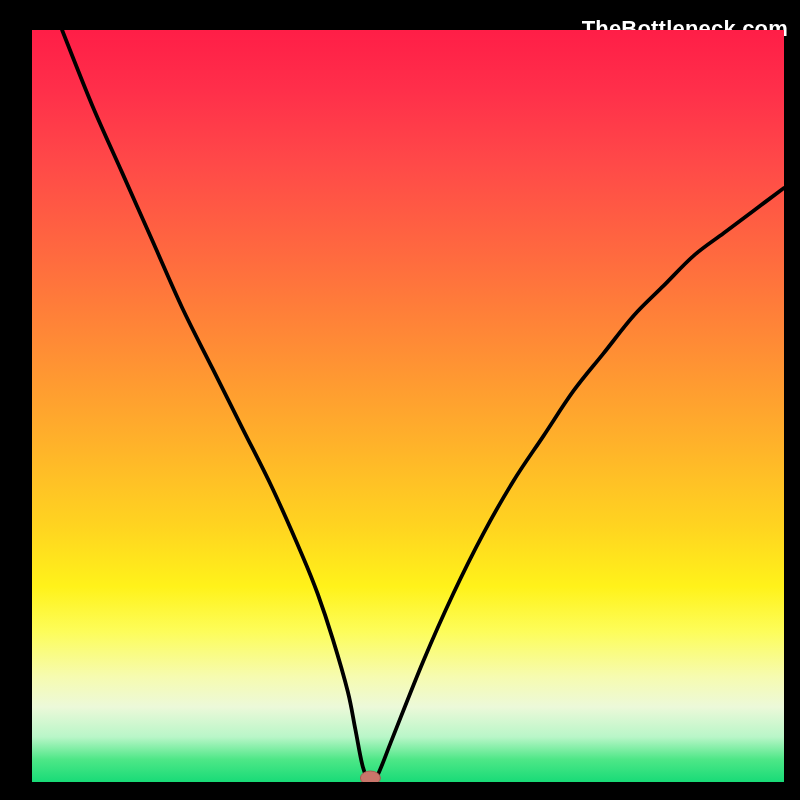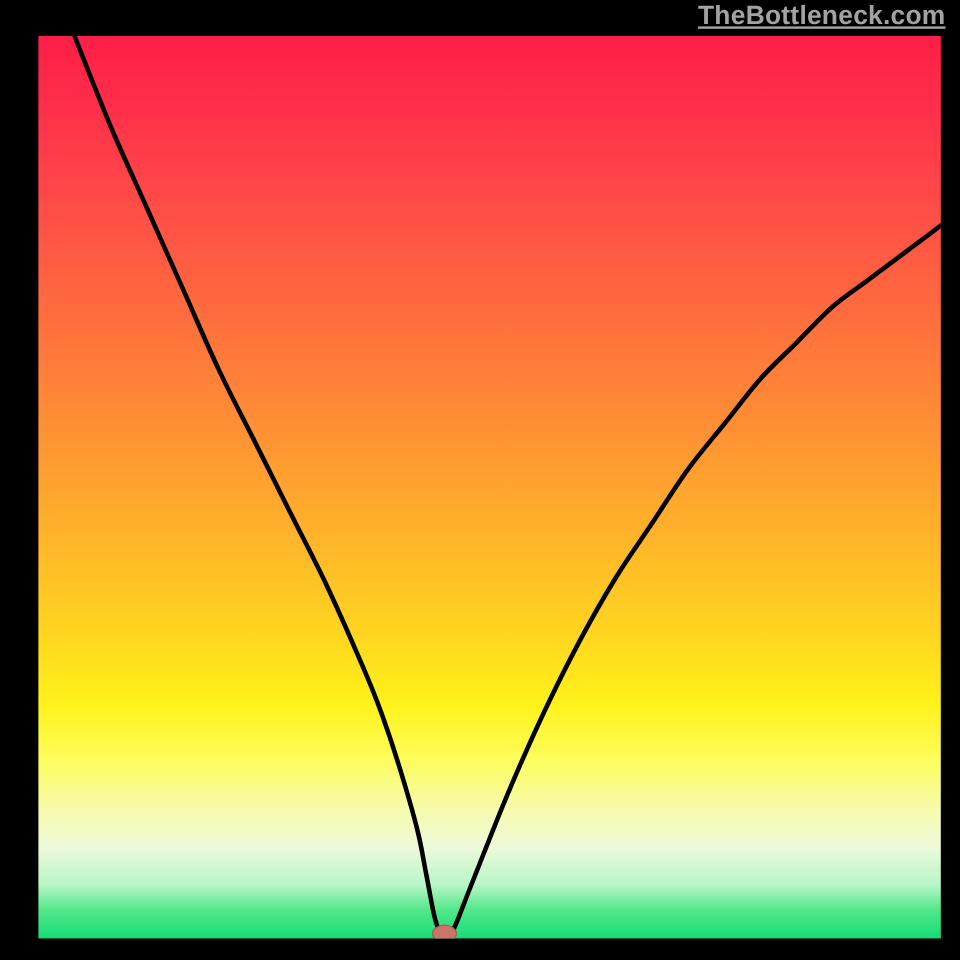--- a/index.html
+++ b/index.html
@@ -13,28 +13,27 @@
   .frame {
     position: absolute;
     left: 0;
     top: 0;
     width: 800px;
     height: 800px;
     background: #000;
   }
   .watermark {
     position: absolute;
-    top: 0;
+    top: 16px;
     right: 12px;
     font-family: Arial, Helvetica, sans-serif;
     font-size: 22px;
     font-weight: 600;
-    color: #a3a3a3;
+    color: #ffffff;
     letter-spacing: 0.2px;
-    text-decoration: underline;
   }
   .plot {
     position: absolute;
     left: 32px;
     top: 30px;
     width: 752px;
     height: 752px;
   }
   .gradient {
     position: absolute;

